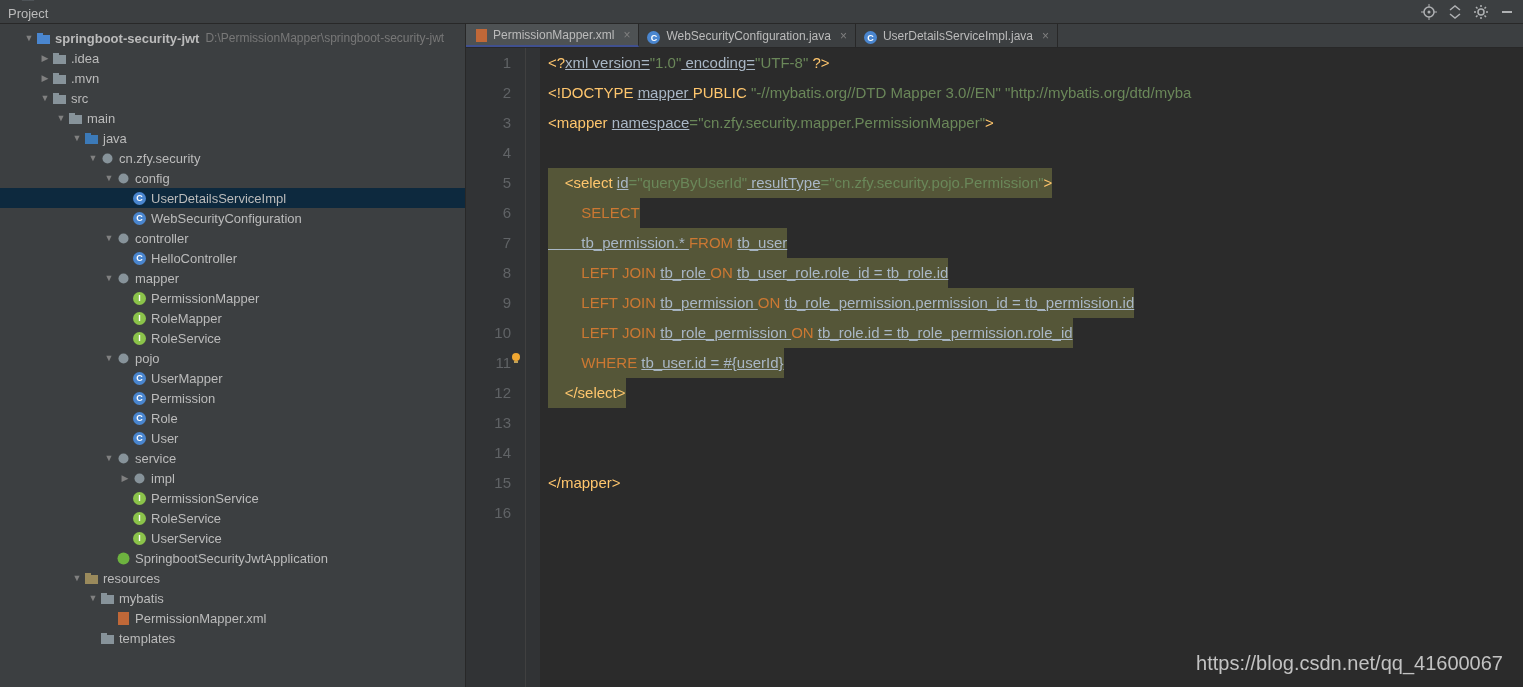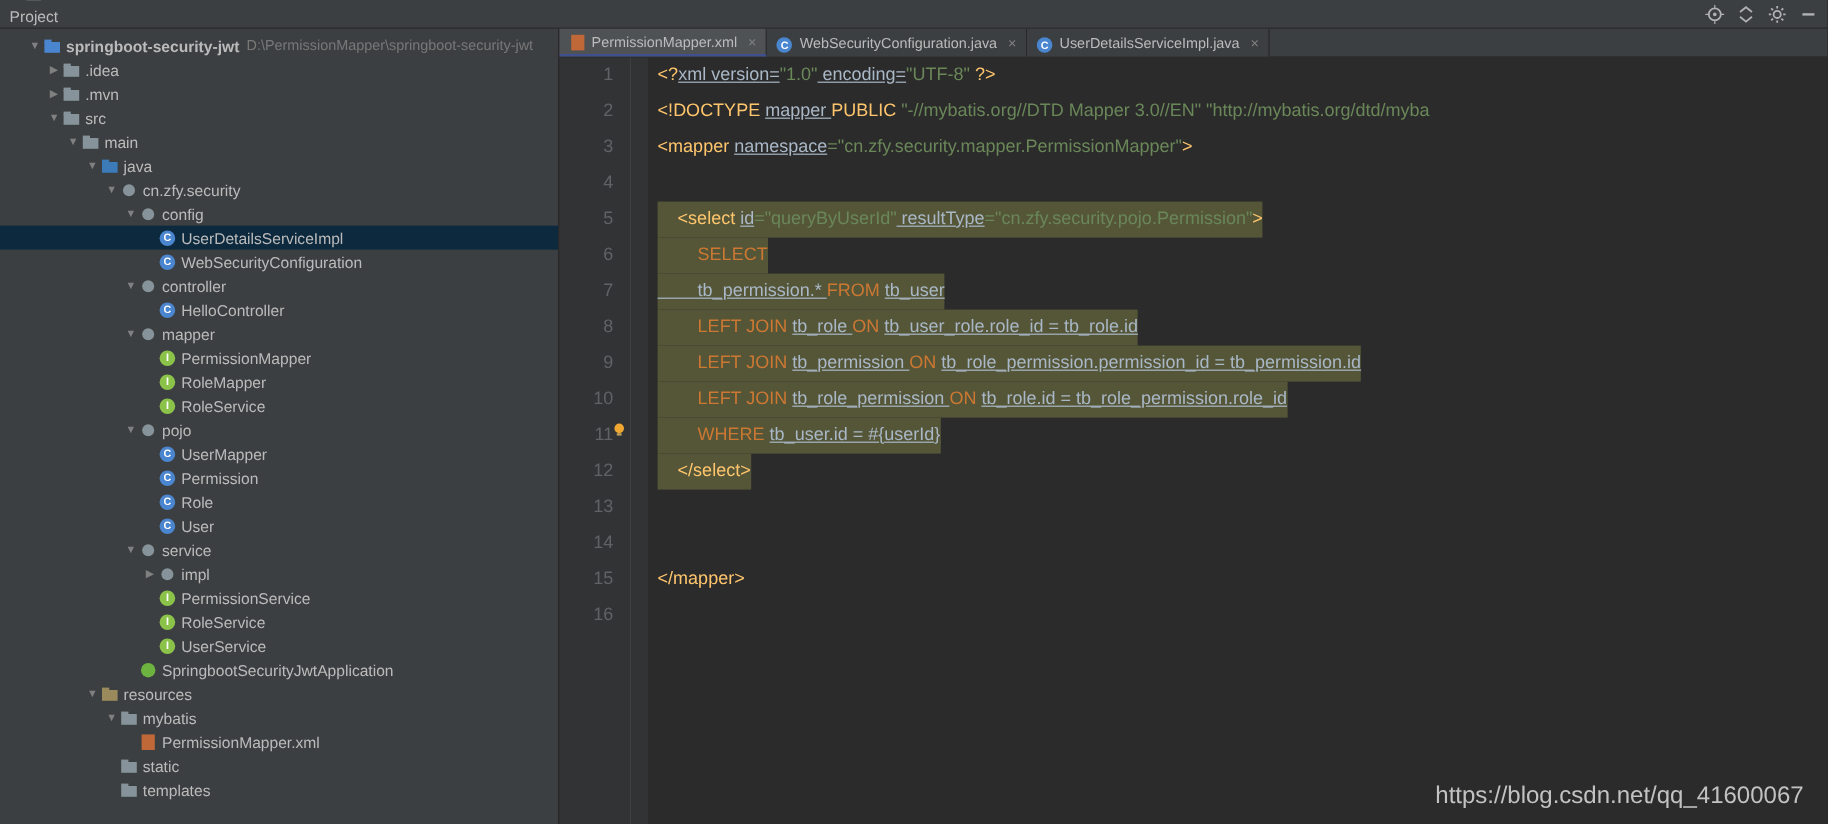--- a/index.html
+++ b/index.html
@@ -357,31 +357,20 @@
         </div>
         <div class="tree-row">
           <span class="pad" style="width: 104px;"></span>
           <span class="arrow"></span>
           <span class="fic">
             <svg viewBox="0 0 15 15" width="15" height="15">
               <rect x="2" y="1" width="11" height="13" fill="#c06838"></rect>
             </svg>
           </span>
           <span class="name">PermissionMapper.xml</span>
-        </div>
-        <div class="tree-row">
-          <span class="pad" style="width: 88px;"></span>
-          <span class="arrow"></span>
-          <span class="fic">
-            <svg viewBox="0 0 15 15" width="15" height="15">
-              <rect x="1" y="4" width="13" height="9" fill="#87939a"></rect>
-              <rect x="1" y="2" width="6" height="3" fill="#87939a"></rect>
-            </svg>
-          </span>
-          <span class="name">static</span>
         </div>
         <div class="tree-row">
           <span class="pad" style="width: 88px;"></span>
           <span class="arrow"></span>
           <span class="fic">
             <svg viewBox="0 0 15 15" width="15" height="15">
               <rect x="1" y="4" width="13" height="9" fill="#87939a"></rect>
               <rect x="1" y="2" width="6" height="3" fill="#87939a"></rect>
             </svg>
           </span>

